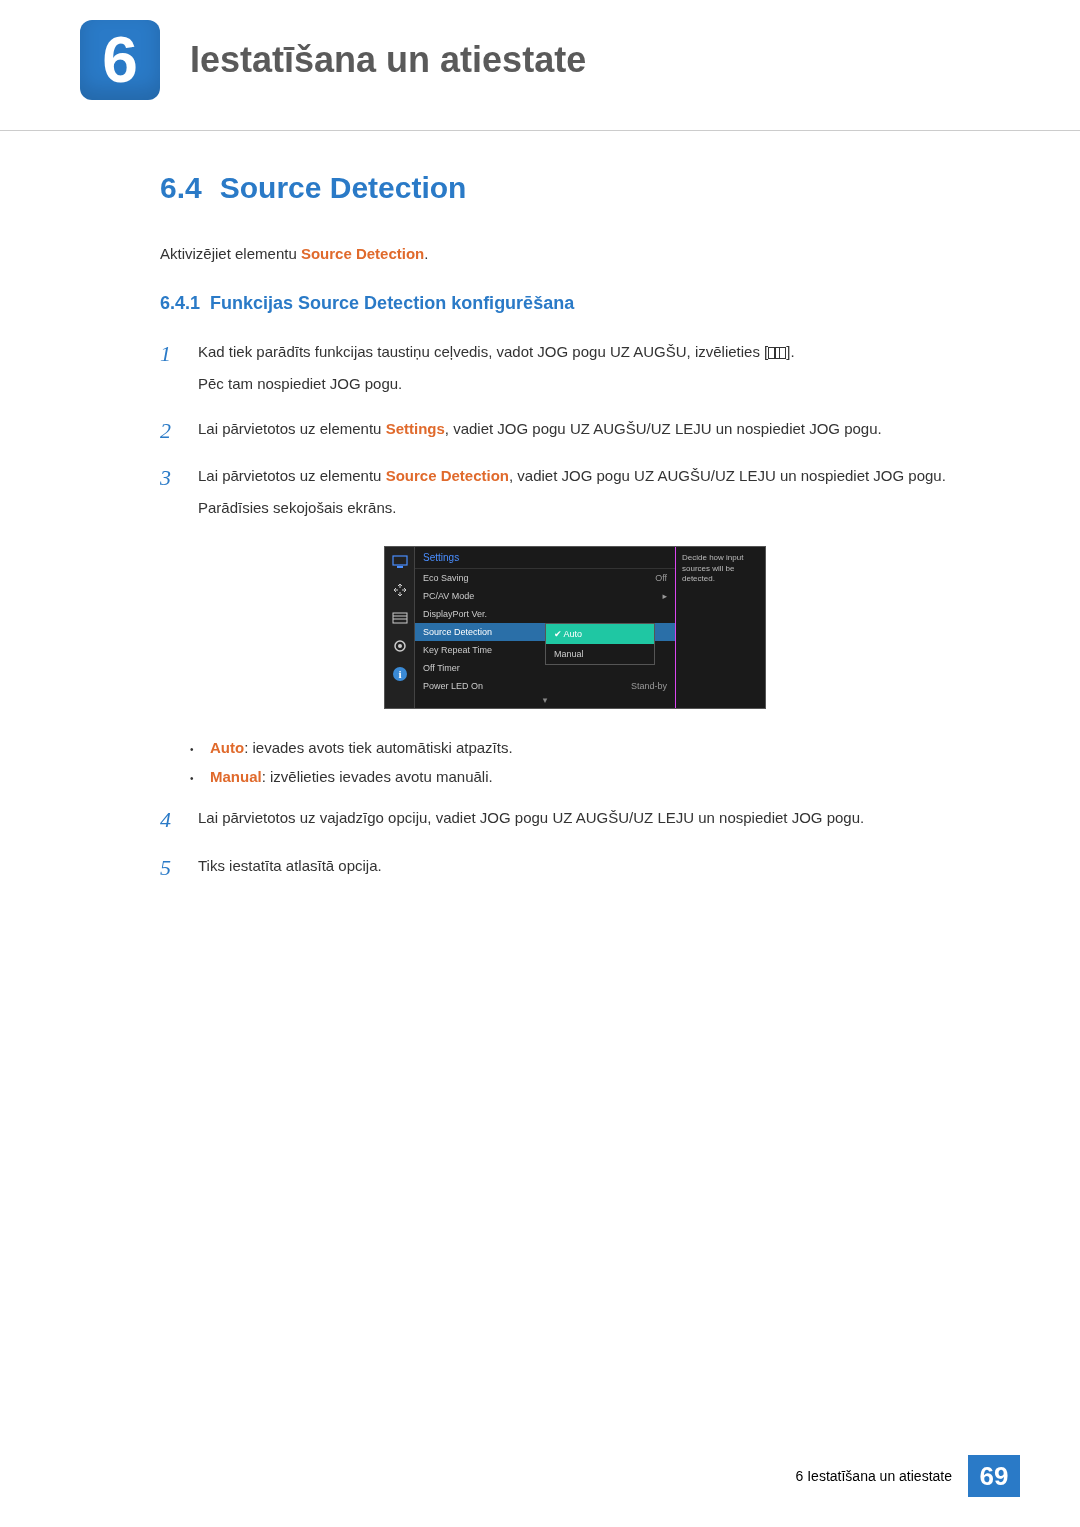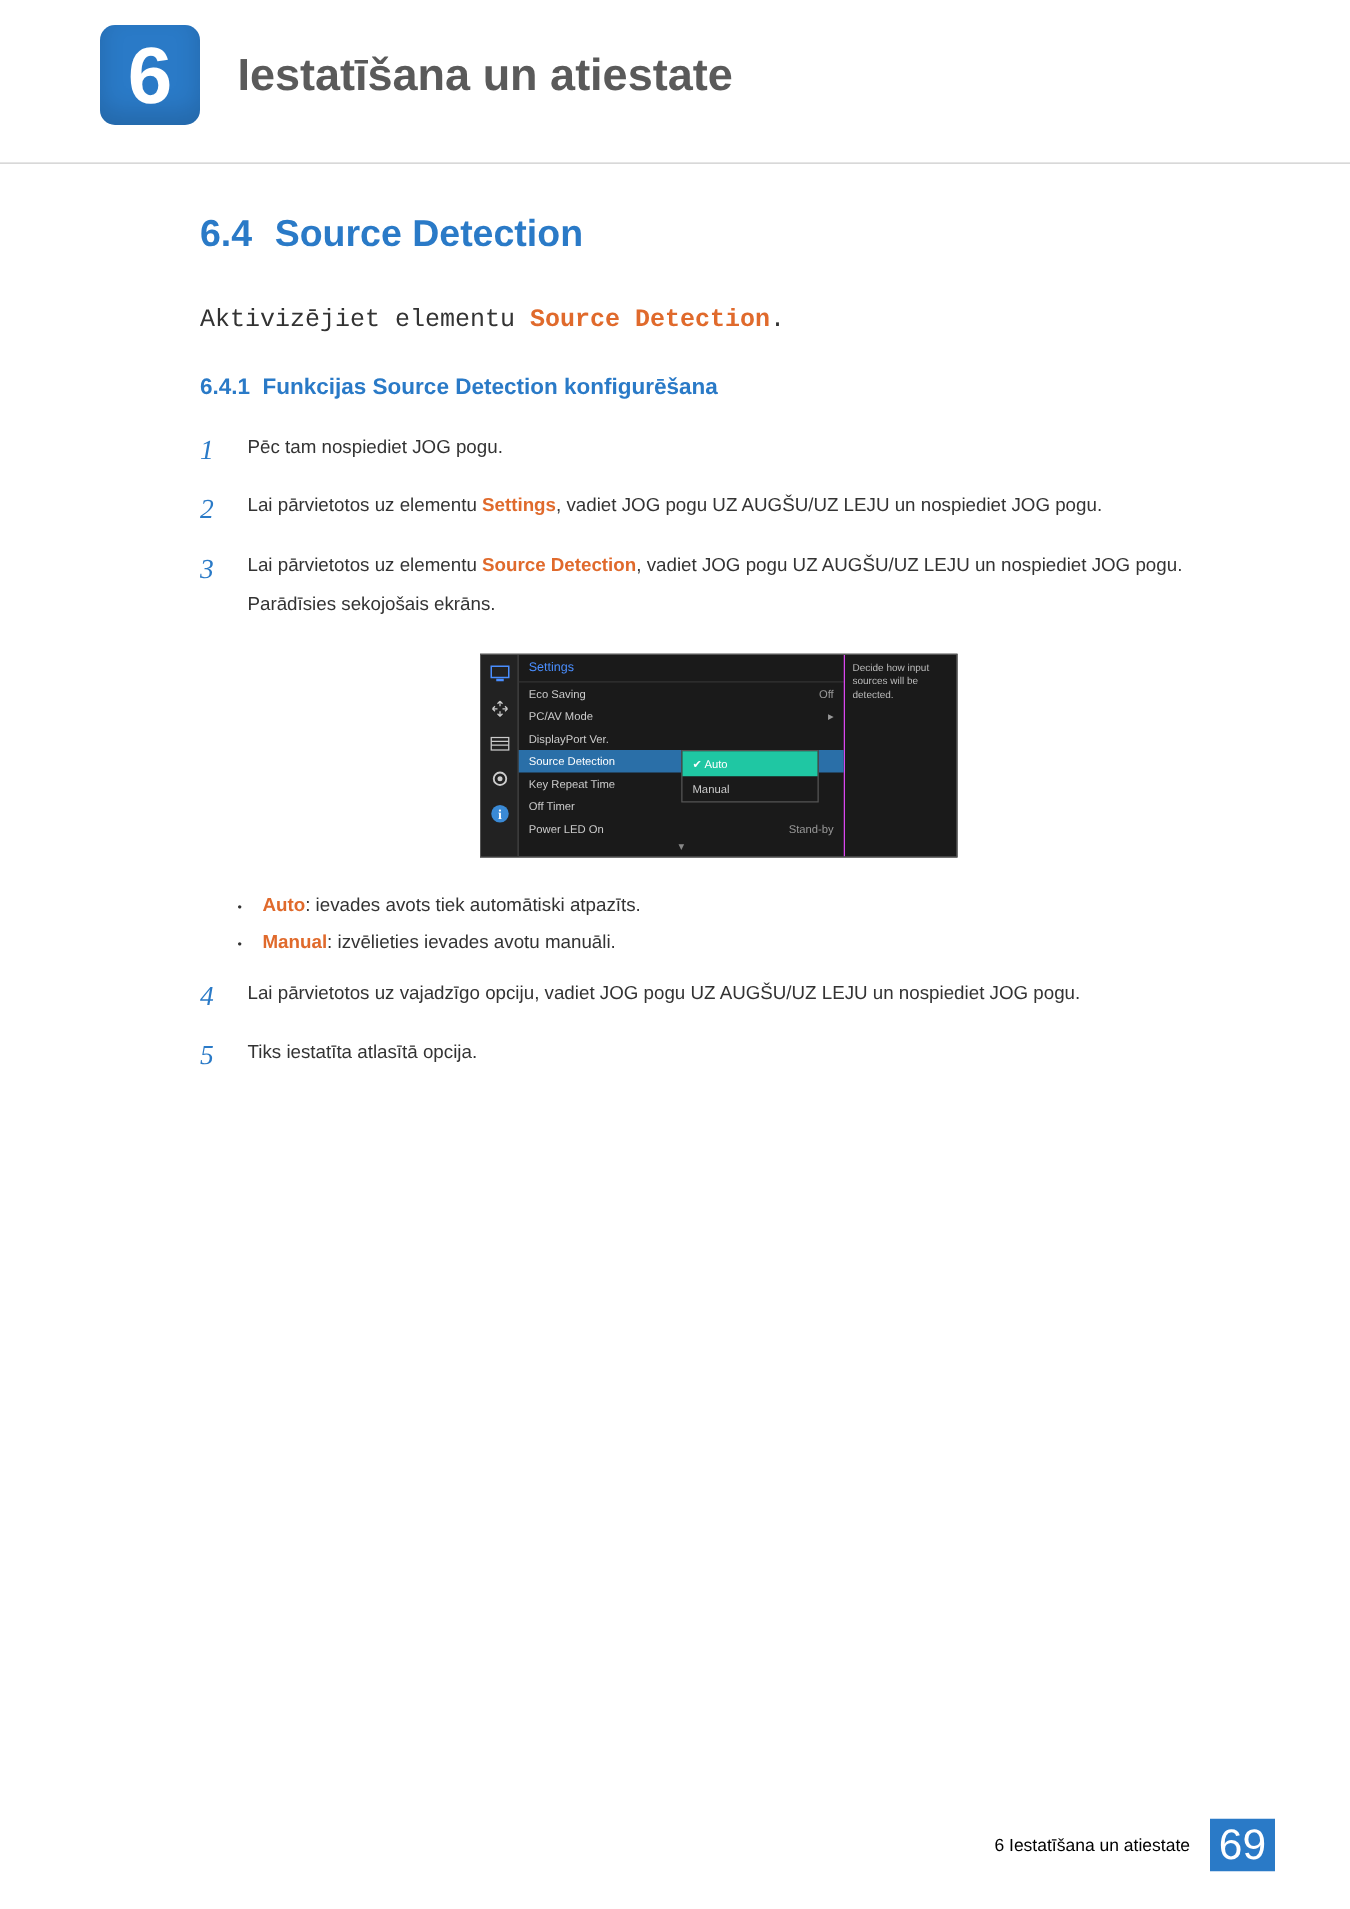--- a/index.html
+++ b/index.html
@@ -41,23 +41,22 @@
     padding: 0 90px 0 160px;
   }
   .section-heading {
     font-size: 30px;
     color: #2a7ac7;
     font-weight: bold;
     margin-bottom: 40px;
   }
   .section-num { margin-right: 18px; }
   .intro-line {
-    font-size: 20px;
+    font-size: 15px;
     margin-bottom: 13px;
-    font-family: Liberation Mono, monospace;
   }
   .kw { color: #e06a2c; font-weight: bold; }
   .subsection {
     font-size: 18px;
     color: #2a7ac7;
     font-weight: bold;
     margin-bottom: 25px;
     margin-top: 31px;
   }
   .steps { list-style: none; }
@@ -189,22 +188,22 @@
     bottom: 30px;
     right: 60px;
     display: flex;
     align-items: center;
     gap: 16px;
   }
   .footer-text { color: #000000; font-size: 14px; }
   .footer-page {
     background: #2a7ac7;
     color: #fff;
-    font-size: 34px;
-    font-weight: normal;
+    font-size: 26px;
+    font-weight: bold;
     width: 52px; height: 42px;
     display: flex; align-items: center; justify-content: center;
   }
 </style>
 </head>
 <body>
 
 <div class="chapter-header">
   <div class="chapter-badge">6</div>
   <div class="chapter-title">Iestatīšana un atiestate</div>
@@ -221,20 +220,23 @@
   </p>
 
   <div class="subsection">
     <span>6.4.1</span>&nbsp;&nbsp;<span>Funkcijas Source Detection konfigurēšana</span>
   </div>
 
   <ul class="steps">
     <li>
       <span class="num">1</span>
       <div class="step-body">
+        <p>
+          <span>Kad tiek parādīts funkcijas taustiņu ceļvedis, vadot JOG pogu UZ AUGŠU, izvēlieties [</span><span class="icon-inline"></span><span>].</span>
+        </p>
         <p>Pēc tam nospiediet JOG pogu.</p>
       </div>
     </li>
     <li>
       <span class="num">2</span>
       <div class="step-body">
         <p>
           <span>Lai pārvietotos uz elementu </span><span class="kw">Settings</span><span>, vadiet JOG pogu UZ AUGŠU/UZ LEJU un nospiediet JOG pogu.</span>
         </p>
       </div>

